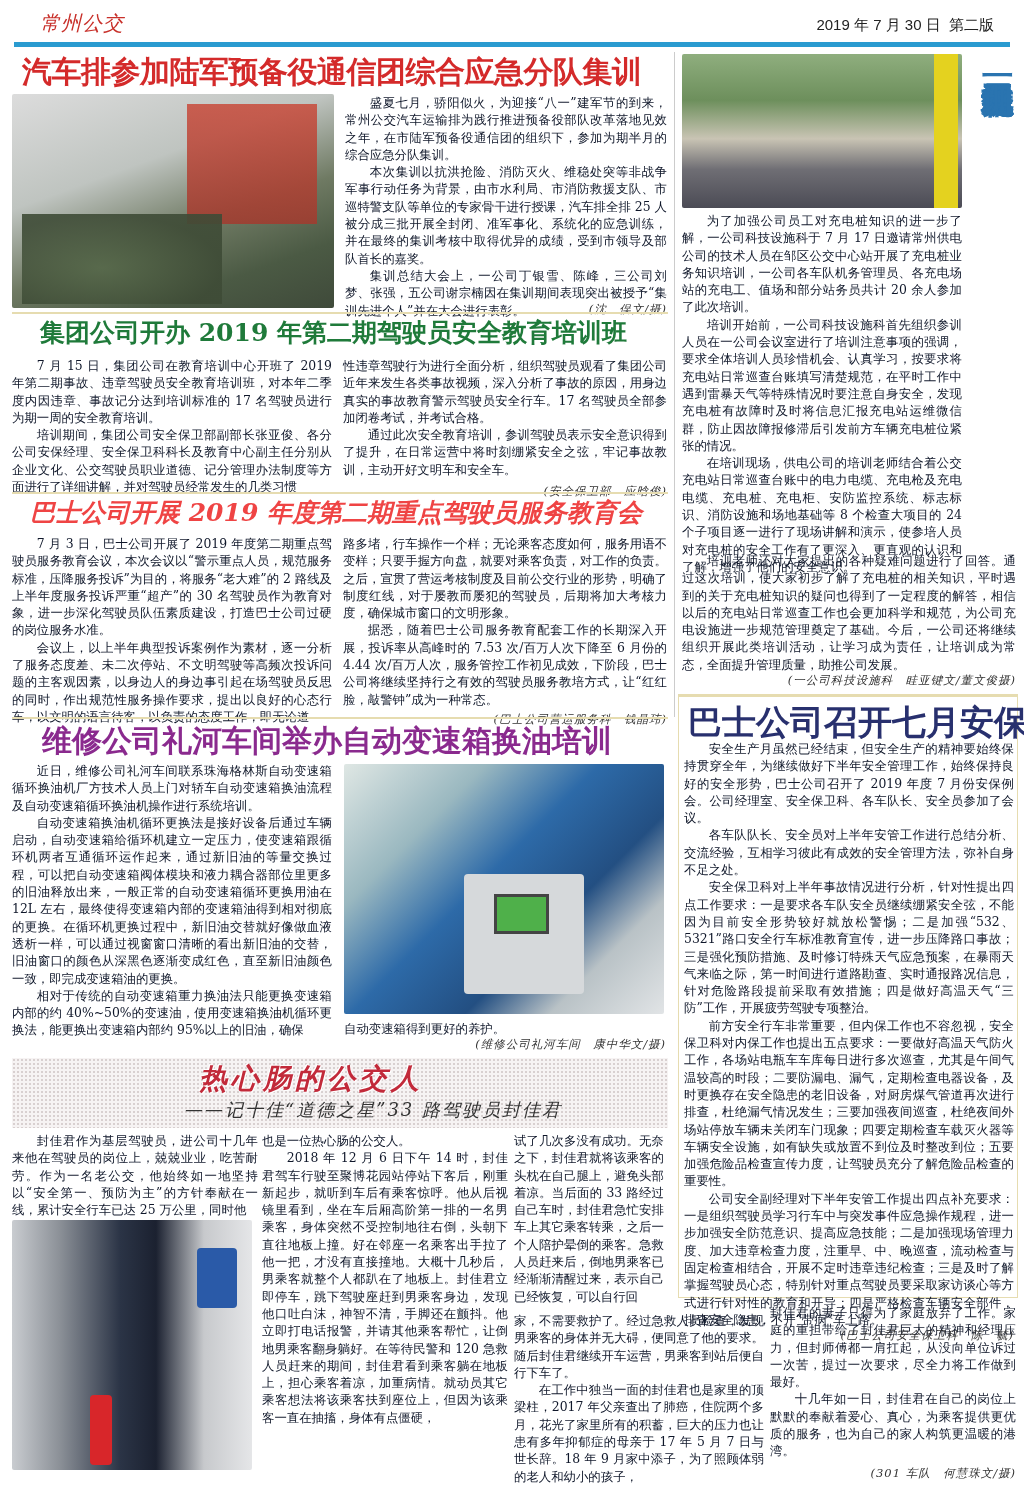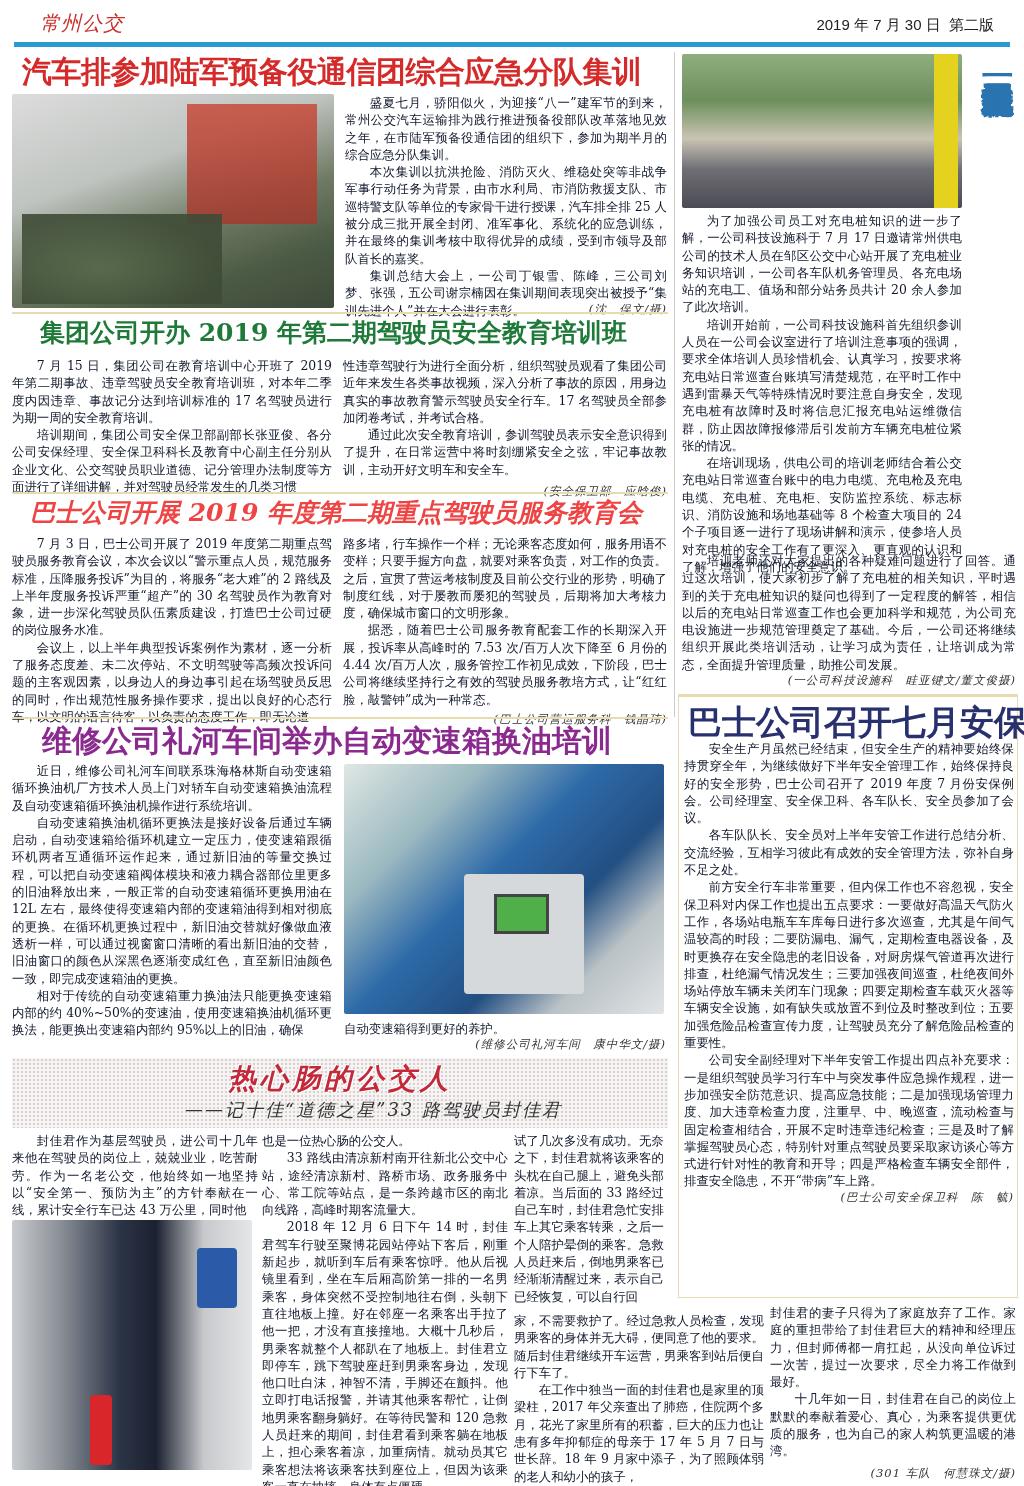--- a/index.html
+++ b/index.html
@@ -87,34 +87,33 @@
     </div>
   </div>
   <div class="abs" style="left:344px; top:1020px; width:322px;">
     <p class="p noindent">自动变速箱得到更好的养护。</p>
     <div class="credit">(维修公司礼河车间　康中华文/摄)</div>
   </div>
 </section>
 
 <section>
   <div class="abs dotted" style="left:12px; top:1058px; width:656px; height:70px;"></div>
-  <div class="abs" style="left:228px; top:1060px; font-size:28px; color:#c22a3a; font-family:'DejaVu Serif',serif; font-style:italic; font-weight:bold; letter-spacing:4px; text-shadow:1px 1px 0 #fff, -1px -1px 0 #fff;">热心肠的公交人</div>
+  <div class="abs" style="left:199px; top:1060px; font-size:28px; color:#c22a3a; font-family:'DejaVu Serif',serif; font-style:italic; font-weight:bold; letter-spacing:4px; text-shadow:1px 1px 0 #fff, -1px -1px 0 #fff;">热心肠的公交人</div>
   <div class="abs" style="left:185px; top:1098px; font-size:18px; color:#333; font-family:'DejaVu Serif',serif; font-style:italic; letter-spacing:2px;">——记十佳“道德之星”33 路驾驶员封佳君</div>
 
   <div class="abs" style="left:12px; top:1132px; width:246px;">
-    <p class="p">封佳君作为基层驾驶员，进公司十几年来他在驾驶员的岗位上，兢兢业业，吃苦耐劳。作为一名老公交，他始终如一地坚持以“安全第一、预防为主”的方针奉献在一线，累计安全行车已达 43 万公里，同时他</p>
+    <p class="p">封佳君作为基层驾驶员，进公司十几年来他在驾驶员的岗位上，兢兢业业，吃苦耐劳。作为一名老公交，他始终如一地坚持以“安全第一、预防为主”的方针奉献在一线，累计安全行车已达 25 万公里，同时他</p>
   </div>
   <div class="abs photo" style="left:12px; top:1220px; width:240px; height:250px; background: linear-gradient(90deg,#c9ccd0 0%,#8b9097 20%,#2b3446 45%,#1b2130 60%,#c7c9cc 80%,#e5e6e8 100%);">
     <div style="position:absolute; left:78px; top:175px; width:22px; height:70px; background:#d8262a; border-radius:4px;"></div>
     <div style="position:absolute; left:185px; top:28px; width:40px; height:60px; background:#2a5aa8; border-radius:4px;"></div>
   </div>
 
   <div class="abs" style="left:262px; top:1132px; width:246px;">
     <p class="p noindent">也是一位热心肠的公交人。</p>
-    <p class="p">33 路线由清凉新村南开往新北公交中心站，途经清凉新村、路桥市场、政务服务中心、常工院等站点，是一条跨越市区的南北向线路，高峰时期客流量大。</p>
     <p class="p">2018 年 12 月 6 日下午 14 时，封佳君驾车行驶至聚博花园站停站下客后，刚重新起步，就听到车后有乘客惊呼。他从后视镜里看到，坐在车后厢高阶第一排的一名男乘客，身体突然不受控制地往右倒，头朝下直往地板上撞。好在邻座一名乘客出手拉了他一把，才没有直接撞地。大概十几秒后，男乘客就整个人都趴在了地板上。封佳君立即停车，跳下驾驶座赶到男乘客身边，发现他口吐白沫，神智不清，手脚还在颤抖。他立即打电话报警，并请其他乘客帮忙，让倒地男乘客翻身躺好。在等待民警和 120 急救人员赶来的期间，封佳君看到乘客躺在地板上，担心乘客着凉，加重病情。就动员其它乘客想法将该乘客扶到座位上，但因为该乘客一直在抽搐，身体有点僵硬，</p>
   </div>
 
   <div class="abs" style="left:514px; top:1132px; width:150px;">
     <p class="p noindent">试了几次多没有成功。无奈之下，封佳君就将该乘客的头枕在自己腿上，避免头部着凉。当后面的 33 路经过自己车时，封佳君急忙安排车上其它乘客转乘，之后一个人陪护晕倒的乘客。急救人员赶来后，倒地男乘客已经渐渐清醒过来，表示自己已经恢复，可以自行回</p>
   </div>
   <div class="abs" style="left:514px; top:1312px; width:250px;">
     <p class="p noindent">家，不需要救护了。经过急救人员检查，发现男乘客的身体并无大碍，便同意了他的要求。随后封佳君继续开车运营，男乘客到站后便自行下车了。</p>
     <p class="p">在工作中独当一面的封佳君也是家里的顶梁柱，2017 年父亲查出了肺癌，住院两个多月，花光了家里所有的积蓄，巨大的压力也让患有多年抑郁症的母亲于 17 年 5 月 7 日与世长辞。18 年 9 月家中添子，为了照顾体弱的老人和幼小的孩子，</p>
   </div>
@@ -140,17 +139,18 @@
     <div class="credit">(一公司科技设施科　眭亚键文/董文俊摄)</div>
   </div>
 </section>
 
 <section>
   <div class="abs" style="left:678px; top:694px; width:340px; height:604px; border:1px solid #e6dcb0; border-top:3px solid #e6dcb0;"></div>
   <div class="abs headline" style="left:688px; top:700px; font-size:34px; color:#28306e;">巴士公司召开七月安保例会</div>
   <div class="abs" style="left:684px; top:740px; width:330px;">
     <p class="p">安全生产月虽然已经结束，但安全生产的精神要始终保持贯穿全年，为继续做好下半年安全管理工作，始终保持良好的安全形势，巴士公司召开了 2019 年度 7 月份安保例会。公司经理室、安全保卫科、各车队长、安全员参加了会议。</p>
     <p class="p">各车队队长、安全员对上半年安管工作进行总结分析、交流经验，互相学习彼此有成效的安全管理方法，弥补自身不足之处。</p>
+    <p class="p">安全保卫科对上半年事故情况进行分析，针对性提出四点工作要求：一是要求各车队安全员继续绷紧安全弦，不能因为目前安全形势较好就放松警惕；二是加强“532、5321”路口安全行车标准教育宣传，进一步压降路口事故；三是强化预防措施、及时修订特殊天气应急预案，在暴雨天气来临之际，第一时间进行道路勘查、实时通报路况信息，针对危险路段提前采取有效措施；四是做好高温天气“三防”工作，开展疲劳驾驶专项整治。</p>
     <p class="p">前方安全行车非常重要，但内保工作也不容忽视，安全保卫科对内保工作也提出五点要求：一要做好高温天气防火工作，各场站电瓶车车库每日进行多次巡查，尤其是午间气温较高的时段；二要防漏电、漏气，定期检查电器设备，及时更换存在安全隐患的老旧设备，对厨房煤气管道再次进行排查，杜绝漏气情况发生；三要加强夜间巡查，杜绝夜间外场站停放车辆未关闭车门现象；四要定期检查车载灭火器等车辆安全设施，如有缺失或放置不到位及时整改到位；五要加强危险品检查宣传力度，让驾驶员充分了解危险品检查的重要性。</p>
     <p class="p">公司安全副经理对下半年安管工作提出四点补充要求：一是组织驾驶员学习行车中与突发事件应急操作规程，进一步加强安全防范意识、提高应急技能；二是加强现场管理力度、加大违章检查力度，注重早、中、晚巡查，流动检查与固定检查相结合，开展不定时违章违纪检查；三是及时了解掌握驾驶员心态，特别针对重点驾驶员要采取家访谈心等方式进行针对性的教育和开导；四是严格检查车辆安全部件，排查安全隐患，不开“带病”车上路。</p>
     <div class="credit">(巴士公司安全保卫科　陈　毓)</div>
   </div>
 </section>
 
 </body></html>

